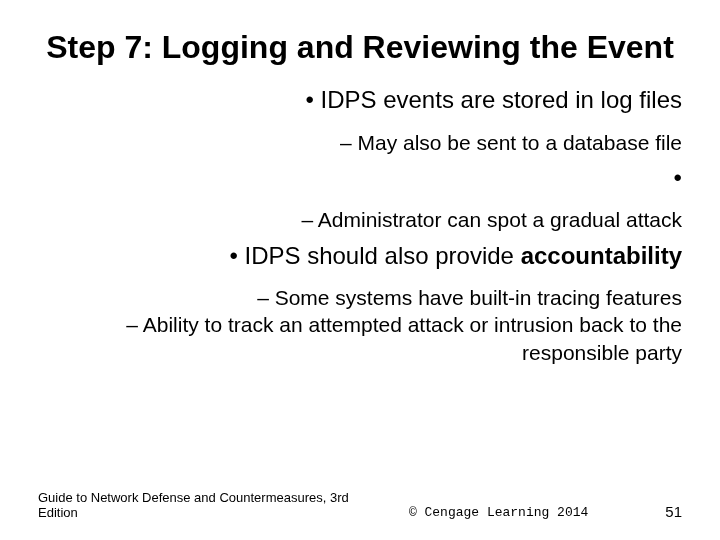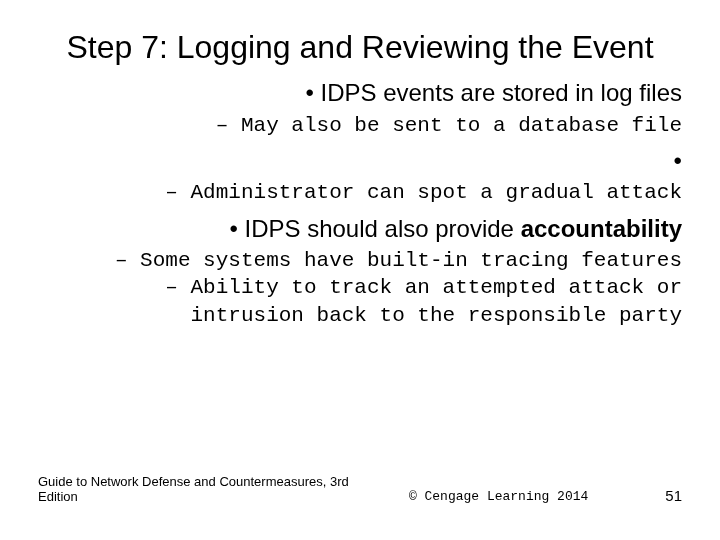--- a/index.html
+++ b/index.html
@@ -1,26 +1,26 @@
 <!DOCTYPE html>
 <html><head>
 <meta charset="utf-8">
 <style>
   * { margin: 0; padding: 0; box-sizing: border-box; }
   html, body { width: 720px; height: 540px; background: #fff; font-family: Arial, Helvetica, sans-serif; color: #000; }
   .slide { width: 720px; height: 540px; position: relative; padding: 28px 38px 0 38px; }
-  .title { font-size: 32px; text-align: center; line-height: 1.2; margin-bottom: 11px; font-weight: normal; }
+  .title { font-size: 32px; text-align: center; line-height: 1.2; margin-bottom: 18px; font-weight: bold; }
   ul.level1 { list-style: none; padding-left: 10px; }
   ul.level1 > li { font-size: 24px; line-height: 1.35; margin-bottom: 2px; text-align: right; }
   ul.level1 > li::before { content: "• "; }
-  ul.level2 { list-style: none; padding-left: 34px; margin-top: 2px; margin-bottom: 6px; font-family: Liberation Mono, monospace; }
+  ul.level2 { list-style: none; padding-left: 34px; margin-top: 12px; margin-bottom: 6px; }
   ul.level2 > li { font-size: 21px; line-height: 1.3; }
   ul.level2 > li::before { content: "– "; }
   .bold-inline { font-weight: bold; }
-  .footer { position: absolute; bottom: 36px; left: 38px; right: 38px; display: flex; justify-content: space-between; align-items: flex-end; font-size: 13px; }
+  .footer { position: absolute; bottom: 20px; left: 38px; right: 38px; display: flex; justify-content: space-between; align-items: flex-end; font-size: 13px; }
   .footer-left { flex: 1; }
   .footer-mid { flex: 0 0 auto; padding-left: 30px; font-family: Liberation Mono, monospace; }
   .footer-right { flex: 0 0 auto; padding-left: 50px; font-size: 15px; margin-left: 27px; }
 </style>
 </head>
 <body>
 
 <div class="slide">
   <h1 class="title">Step 7: Logging and Reviewing the Event</h1>
 

